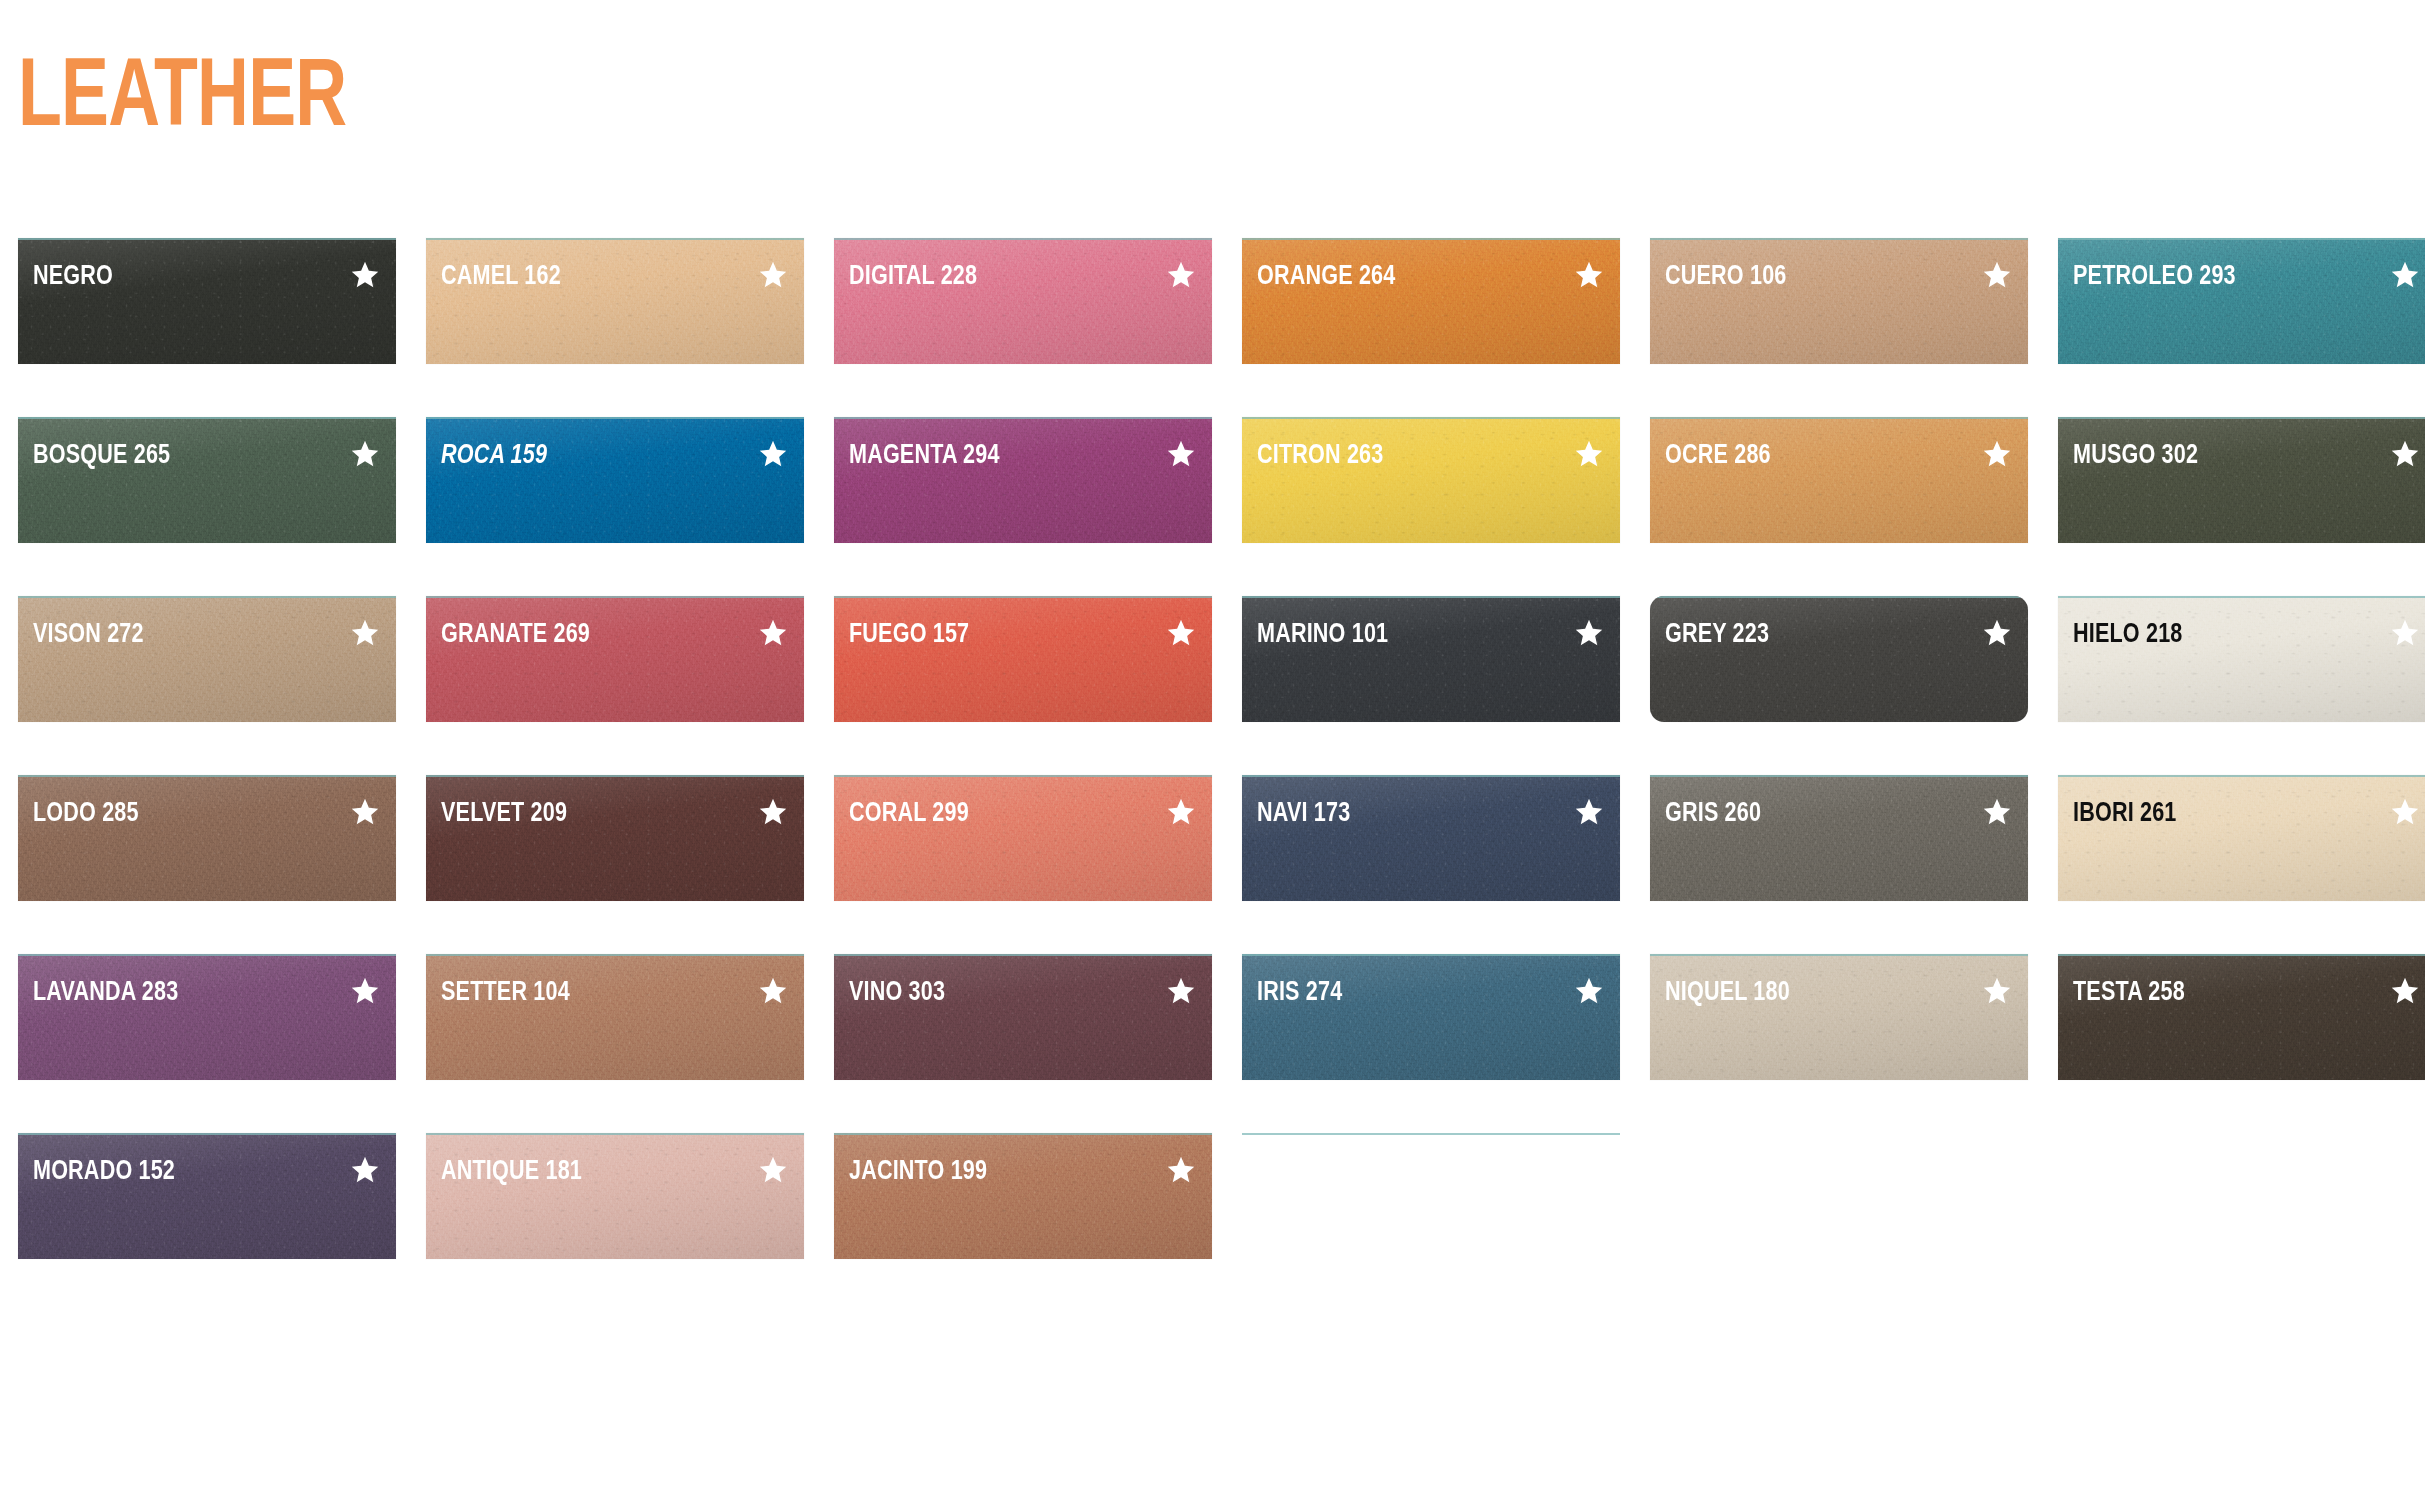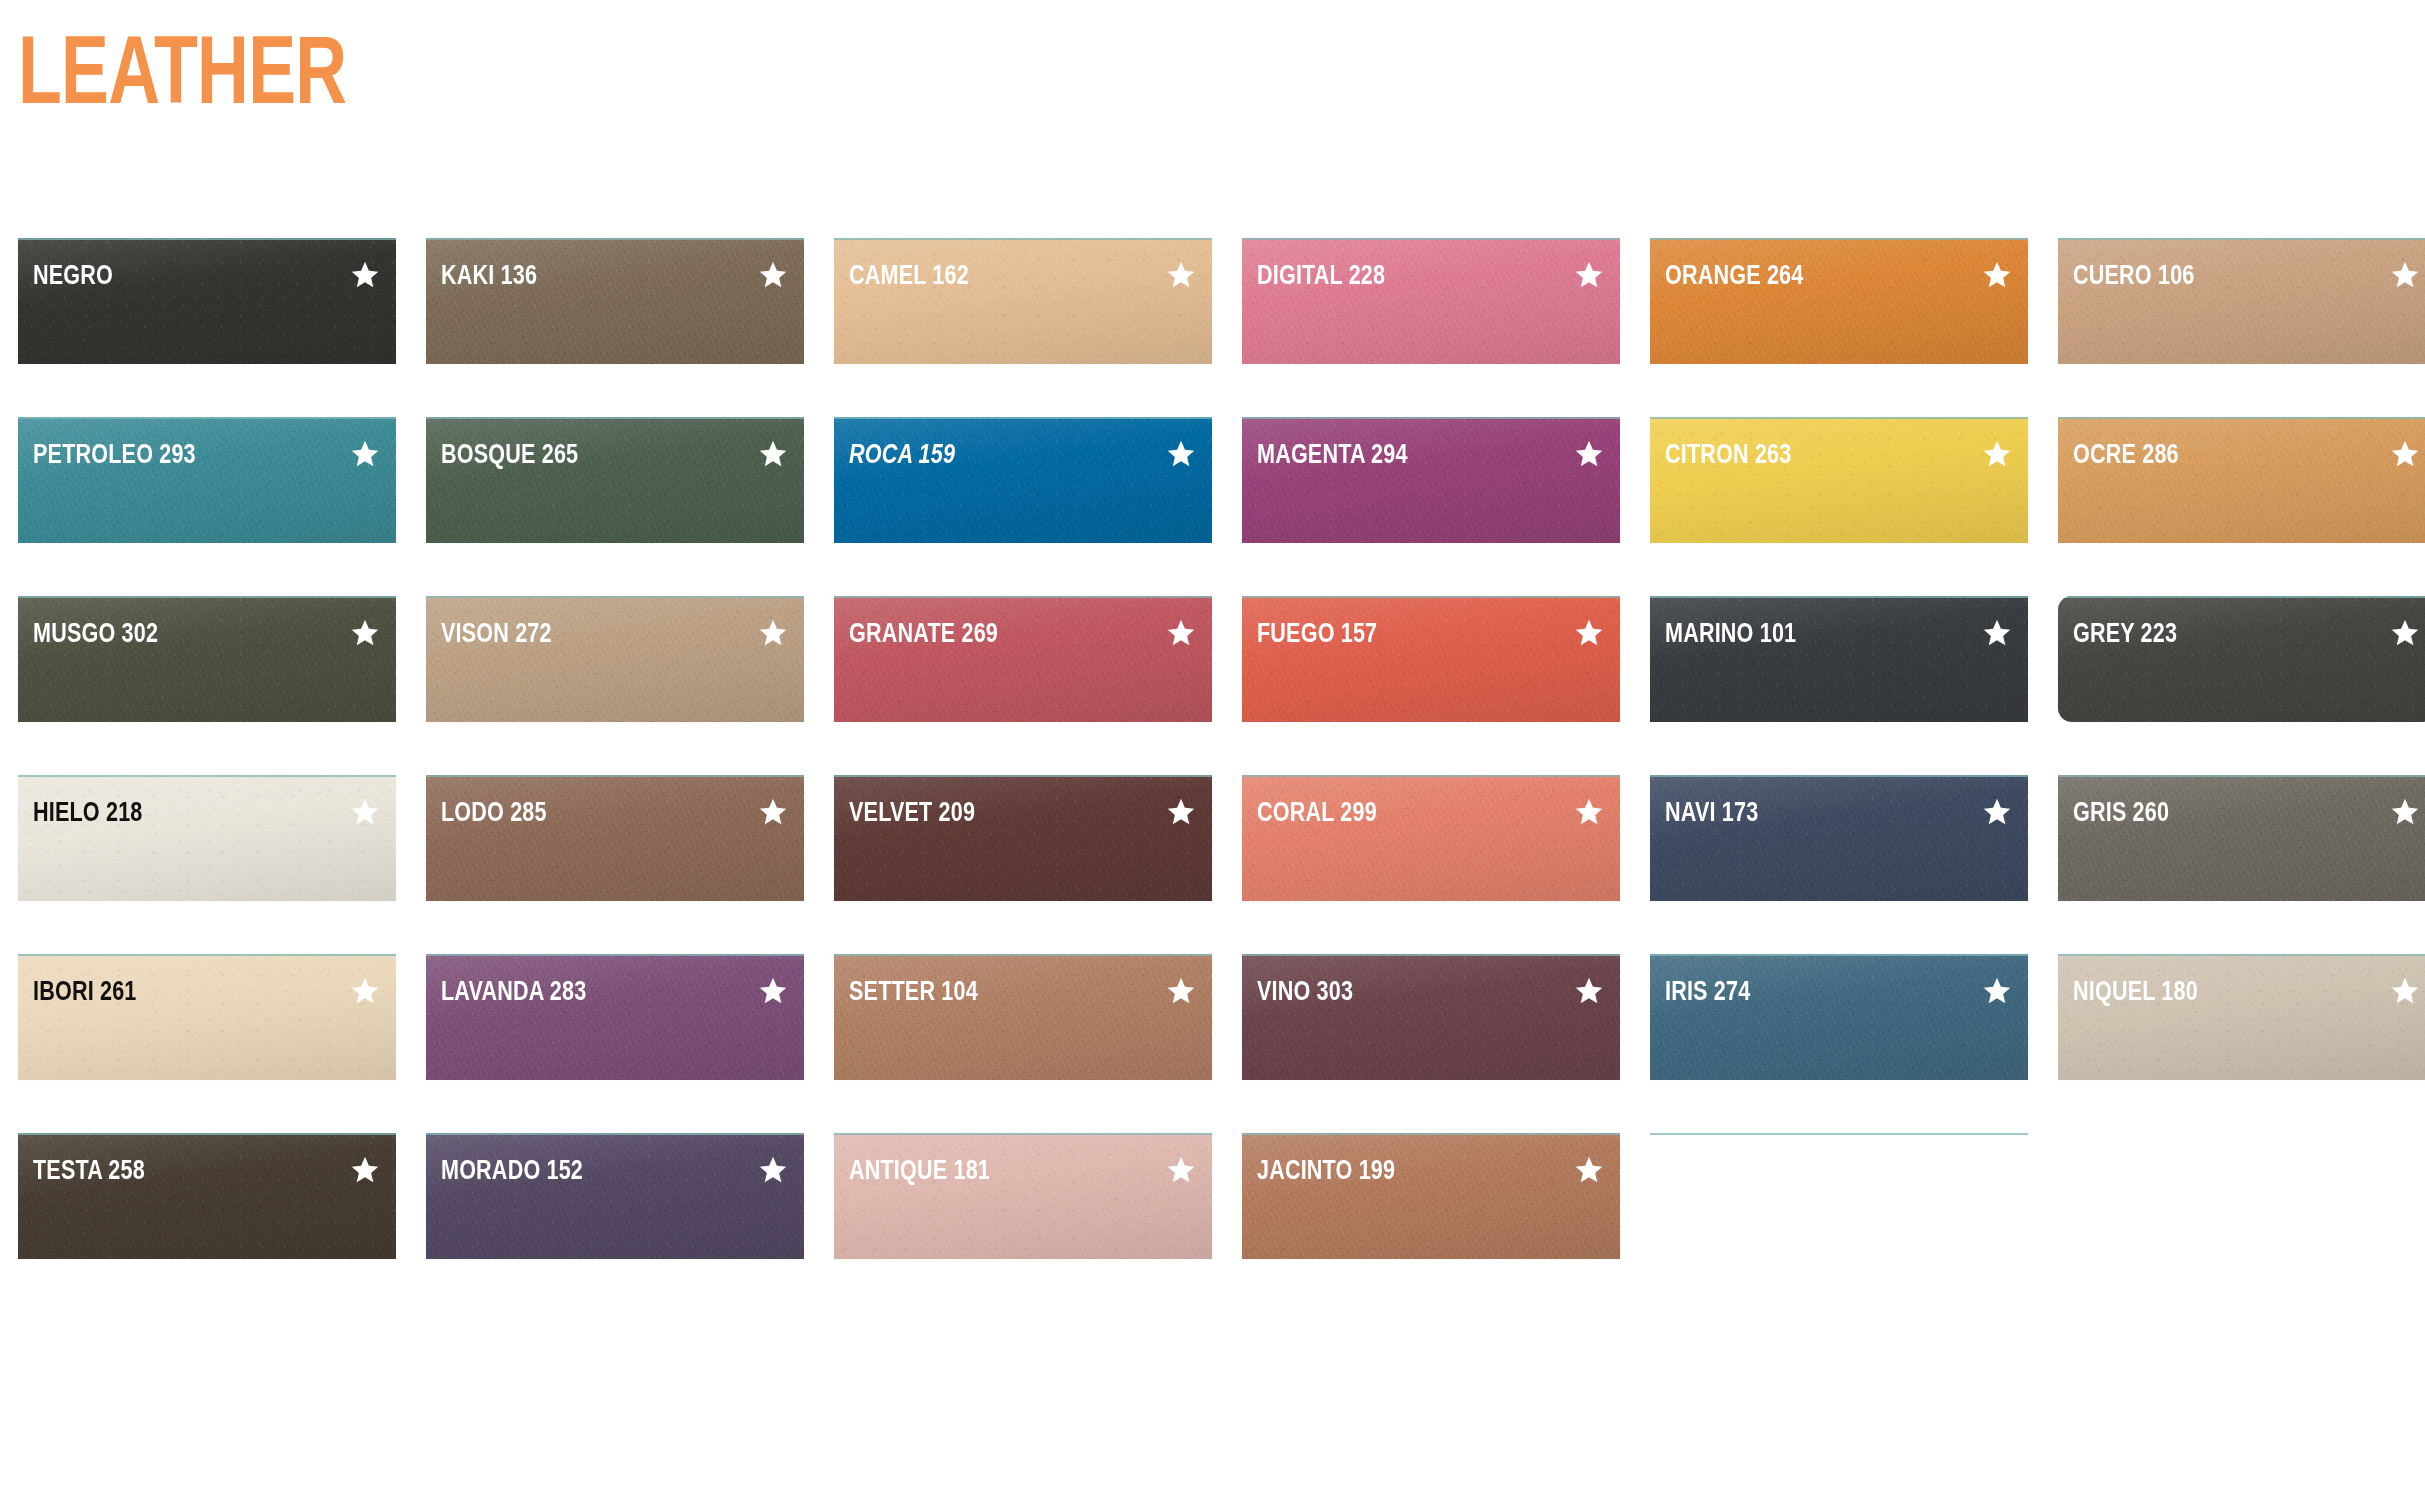--- a/index.html
+++ b/index.html
@@ -6,21 +6,21 @@
   * { margin:0; padding:0; box-sizing:border-box; }
   html, body {
     width:2462px; height:1509px;
     background:#ffffff;
     font-family:"Liberation Sans", sans-serif;
     overflow:hidden;
   }
   .page { position:relative; width:2462px; height:1509px; background:#fff; }
 
   
-  .title-wrap { position:absolute; left:18.4px; top:21px; }
+  .title-wrap { position:absolute; left:18.4px; top:43px; }
   .title {
     font-family:"Liberation Sans Narrow","Liberation Sans", sans-serif;
     font-weight:700;
     font-size:97px;
     line-height:1;
     letter-spacing:-1px;
     transform:scaleX(0.74);
     transform-origin:left top;
     white-space:nowrap;
   }
@@ -124,33 +124,20 @@
         <div class="sheen"></div>
         <div class="label-row">
           <span class="sw-label">NEGRO</span>
           <span class="star-icon" style="color:#FFFFFF">
             <svg viewBox="0 0 24 24" aria-hidden="true">
               <polygon points="12,1.4 15.1,8.6 22.6,9.3 16.9,14.3 18.6,21.8 12,17.8 5.4,21.8 7.1,14.3 1.4,9.3 8.9,8.6" fill="currentColor"></polygon>
             </svg>
           </span>
         </div>
       </div>
-      <div class="swatch" style="background: rgb(124, 107, 87);">
-        <div class="grain"></div>
-        <div class="grain2"></div>
-        <div class="sheen"></div>
-        <div class="label-row">
-          <span class="sw-label">KAKI 136</span>
-          <span class="star-icon" style="color:#FFFFFF">
-            <svg viewBox="0 0 24 24" aria-hidden="true">
-              <polygon points="12,1.4 15.1,8.6 22.6,9.3 16.9,14.3 18.6,21.8 12,17.8 5.4,21.8 7.1,14.3 1.4,9.3 8.9,8.6" fill="currentColor"></polygon>
-            </svg>
-          </span>
-        </div>
-      </div>
       <div class="swatch" style="background: rgb(228, 190, 148);">
         <div class="grain"></div>
         <div class="grain2"></div>
         <div class="sheen"></div>
         <div class="label-row">
           <span class="sw-label">CAMEL 162</span>
           <span class="star-icon" style="color:#FFFFFF">
             <svg viewBox="0 0 24 24" aria-hidden="true">
               <polygon points="12,1.4 15.1,8.6 22.6,9.3 16.9,14.3 18.6,21.8 12,17.8 5.4,21.8 7.1,14.3 1.4,9.3 8.9,8.6" fill="currentColor"></polygon>
             </svg>

